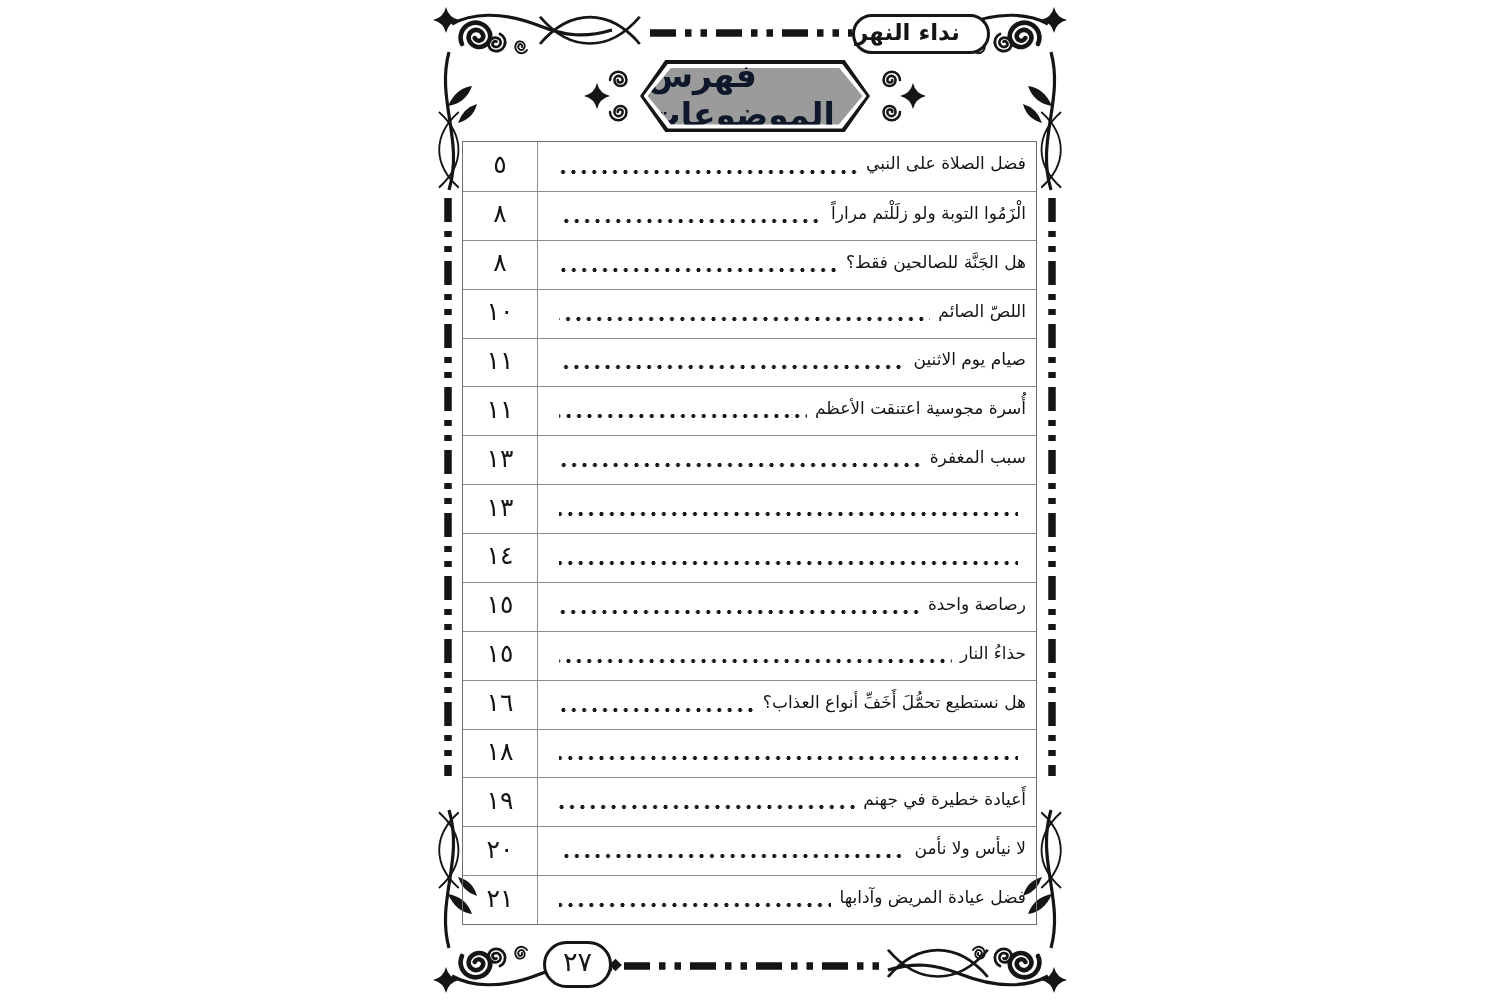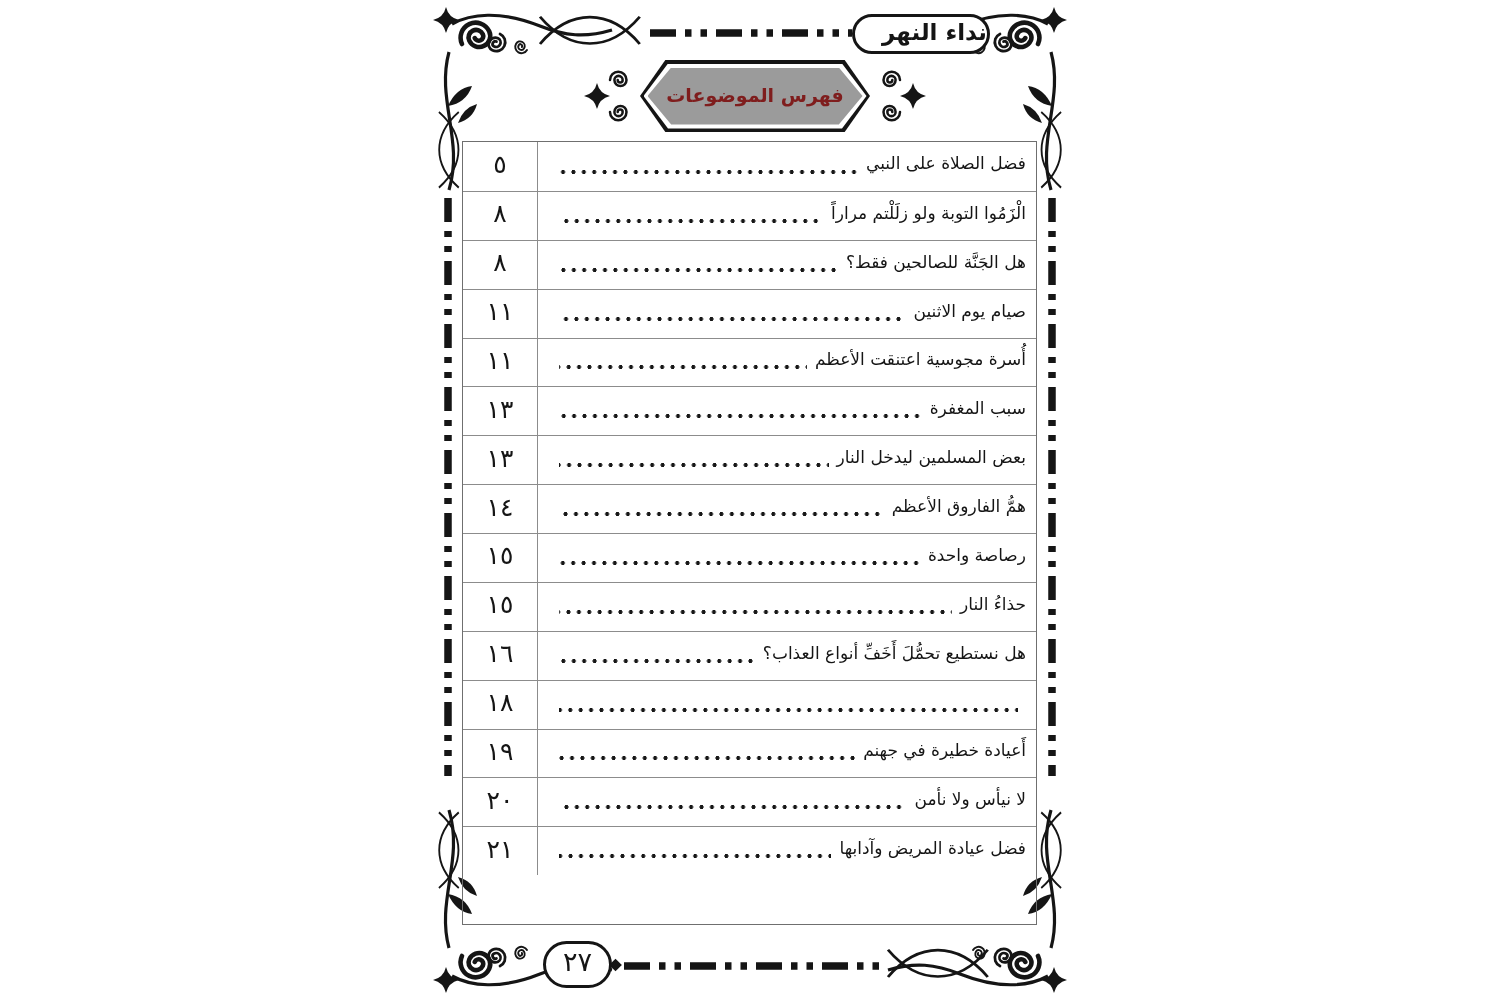--- a/index.html
+++ b/index.html
@@ -6,21 +6,21 @@
   .page{
     position:relative; width:1500px; height:1000px; background:#ffffff;
     overflow:hidden; font-family:"DejaVu Sans", sans-serif; color:#151515;
   }
   .frame{ position:absolute; left:0; top:0; width:1500px; height:1000px; }
 
   
   .header-badge{
     position:absolute; left:852px; top:14px; width:138px; height:40px;
     box-sizing:border-box; border:3px solid #151515; border-radius:21px;
-    background:#fff; display:flex; align-items:center; justify-content:flex-end;
+    background:#fff; display:flex; align-items:center; justify-content:flex-start;
     font-weight:bold; font-size:23px; padding-bottom:4px;
   }
 
   
   .title-comp{
     position:absolute; left:586px; top:56px; width:338px; height:80px;
     display:flex; align-items:center; justify-content:center; gap:3px;
   }
   .orn-svg{ width:54px; height:80px; flex:0 0 auto; }
   .orn-svg.flip{ transform:scaleX(-1); }
@@ -31,21 +31,21 @@
   }
   .plaque-mid{
     width:100%; height:100%; background:#ffffff; box-sizing:border-box; padding:4px;
     clip-path:polygon(0 50%,11% 0,89% 0,100% 50%,89% 100%,11% 100%);
   }
   .plaque-core{
     width:100%; height:100%; background:#9b9b9b;
     clip-path:polygon(0 50%,11% 0,89% 0,100% 50%,89% 100%,11% 100%);
     display:flex; align-items:center; justify-content:center;
   }
-  .plaque-text{ color:#7f1d1d; font-weight:bold; font-size:19px; padding-bottom:3px; letter-spacing:-1px; }
+  .plaque-text{ color:#0f172a; font-weight:bold; font-size:33px; padding-bottom:3px; letter-spacing:-1px; }
 
   
   .toc-table{
     position:absolute; left:462px; top:141px; width:575px; height:784px;
     box-sizing:border-box; border:1.6px solid #6f6f6f;
     display:grid; grid-template-rows:repeat(16,1fr); direction:ltr;
   }
   .toc-row{ display:flex; box-sizing:border-box; min-height:0; }
   .toc-row + .toc-row{ border-top:1.3px solid #8c8c8c; }
   .num-cell{
@@ -159,20 +159,27 @@
       </div>
 
       <div class="toc-row">
         <div class="num-cell">٨</div>
         <div class="title-cell">
           <span class="entry-title">هل الجَنَّة للصالحين فقط؟</span>
           <span class="leader-dots"></span>
         </div>
       </div>
 
+      <div class="toc-row">
+        <div class="num-cell">١٠</div>
+        <div class="title-cell">
+          <span class="entry-title">اللصّ الصائم</span>
+          <span class="leader-dots"></span>
+        </div>
+      </div>
 
       <div class="toc-row">
         <div class="num-cell">١١</div>
         <div class="title-cell">
           <span class="entry-title">صيام يوم الاثنين</span>
           <span class="leader-dots"></span>
         </div>
       </div>
 
       <div class="toc-row">
@@ -187,29 +194,27 @@
         <div class="num-cell">١٣</div>
         <div class="title-cell">
           <span class="entry-title">سبب المغفرة</span>
           <span class="leader-dots"></span>
         </div>
       </div>
 
       <div class="toc-row">
         <div class="num-cell">١٣</div>
         <div class="title-cell">
-          <span class="entry-title">بعض المسلمين ليدخل النار</span>
           <span class="leader-dots"></span>
         </div>
       </div>
 
       <div class="toc-row">
         <div class="num-cell">١٤</div>
         <div class="title-cell">
-          <span class="entry-title">همُّ الفاروق الأعظم</span>
           <span class="leader-dots"></span>
         </div>
       </div>
 
       <div class="toc-row">
         <div class="num-cell">١٥</div>
         <div class="title-cell">
           <span class="entry-title">رصاصة واحدة</span>
           <span class="leader-dots"></span>
         </div>

